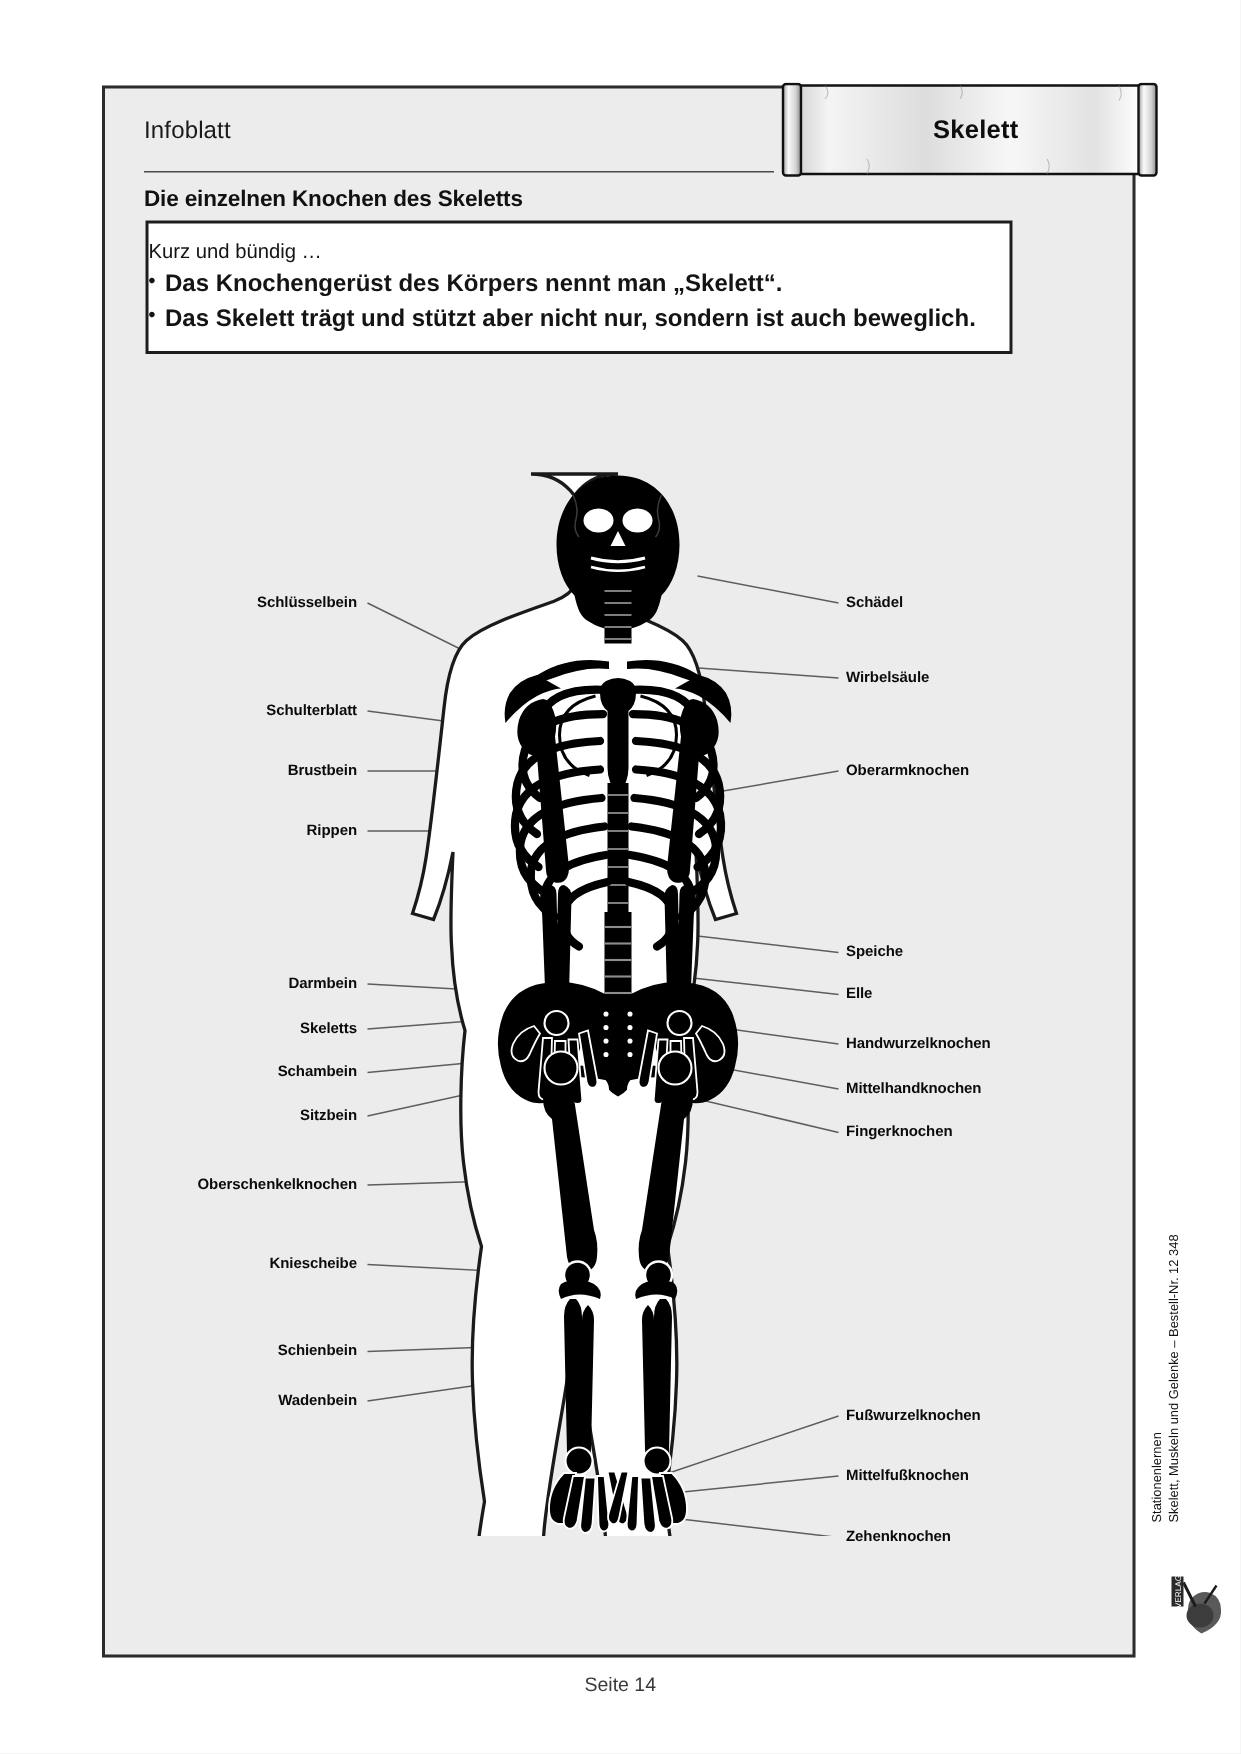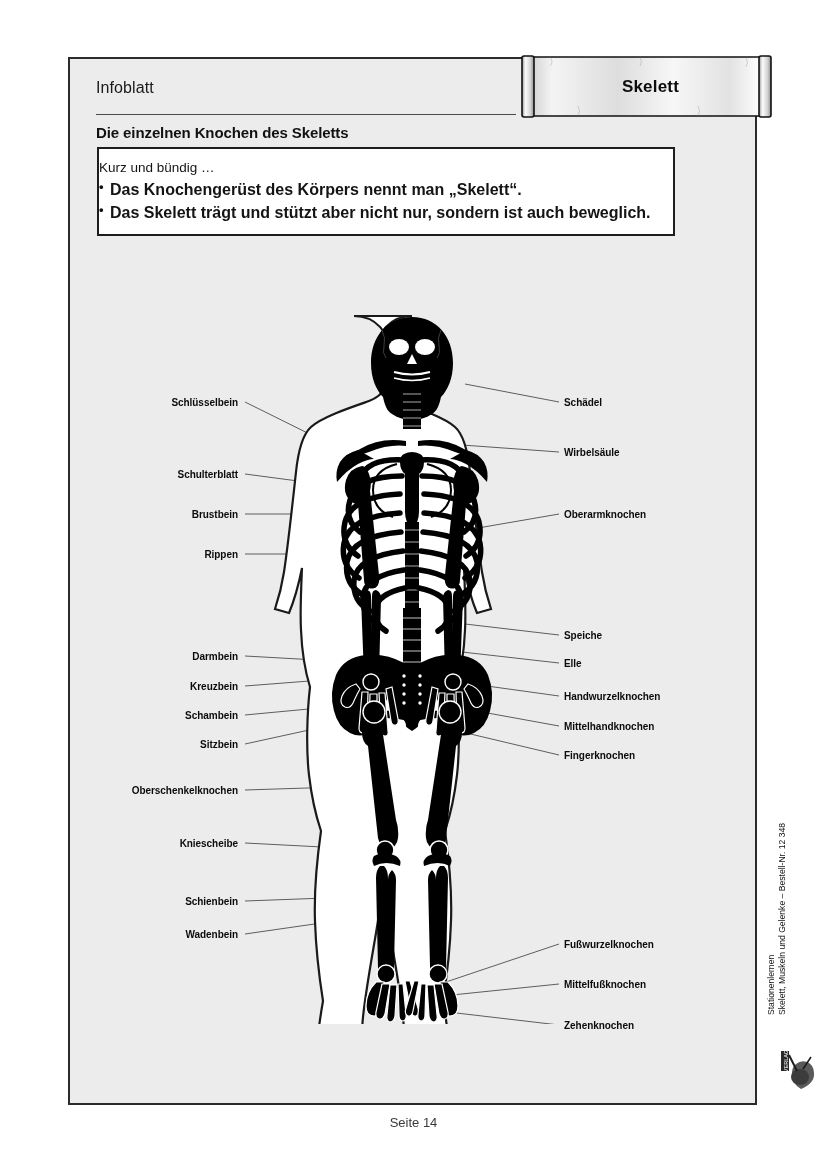--- a/index.html
+++ b/index.html
@@ -370,21 +370,21 @@
         </g>
       </g>
     </svg>
 
     <div>
       <div class="lbl l" style="left:168px;top:118px">Schlüsselbein</div>
       <div class="lbl l" style="left:168px;top:190px">Schulterblatt</div>
       <div class="lbl l" style="left:168px;top:230px">Brustbein</div>
       <div class="lbl l" style="left:168px;top:270px">Rippen</div>
       <div class="lbl l" style="left:168px;top:372px">Darmbein</div>
-      <div class="lbl l" style="left:168px;top:402px">Kreuzbein</div>
+      <div class="lbl l" style="left:168px;top:402px">Skeletts</div>
       <div class="lbl l" style="left:168px;top:431px">Schambein</div>
       <div class="lbl l" style="left:168px;top:460px">Sitzbein</div>
       <div class="lbl l" style="left:168px;top:506px">Oberschenkelknochen</div>
       <div class="lbl l" style="left:168px;top:559px">Kniescheibe</div>
       <div class="lbl l" style="left:168px;top:617px">Schienbein</div>
       <div class="lbl l" style="left:168px;top:650px">Wadenbein</div>
     </div>
 
     <div>
       <div class="lbl r" style="left:494px;top:118px">Schädel</div>

